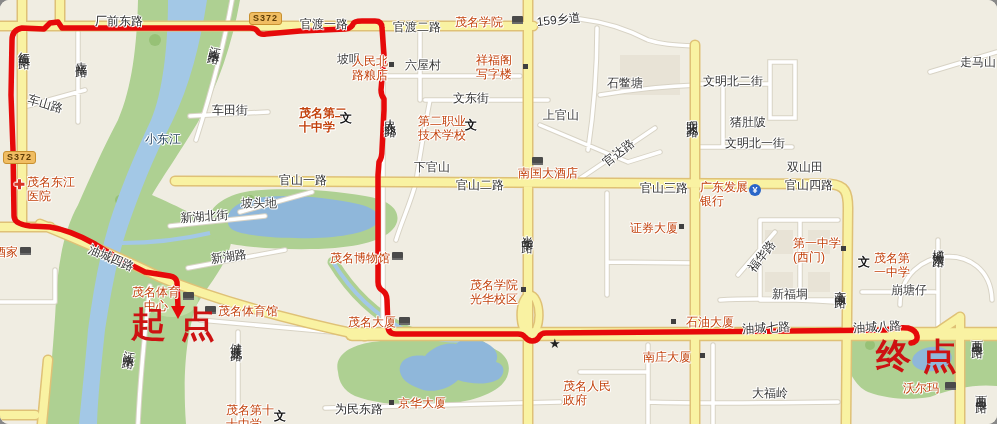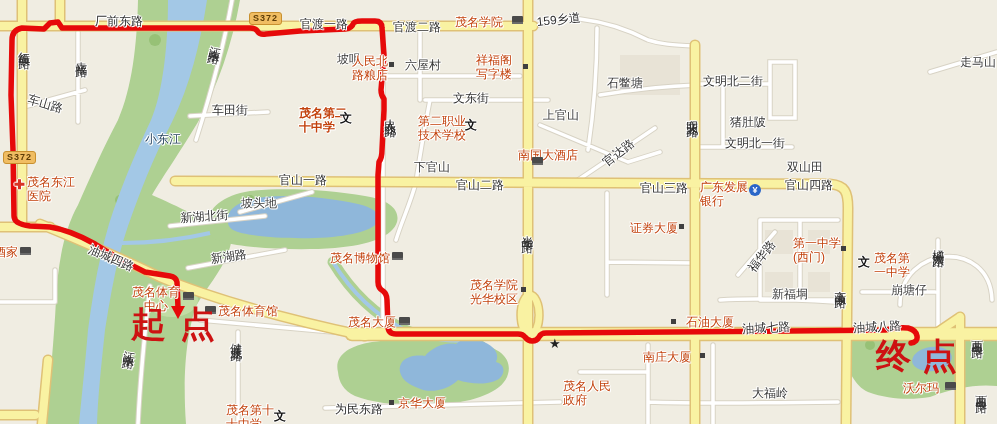--- a/index.html
+++ b/index.html
@@ -1,17 +1,17 @@
 <!DOCTYPE html>
 <html><head>
 <meta charset="utf-8">
 <style>
   html,body{margin:0;padding:0;background:#888;}
   #stage{position:relative;width:997px;height:424px;overflow:hidden;
-         background:#f0ede2;font-family:"Liberation Sans",sans-serif;cursor:grab;}
+         background:#f0ede2;font-family:"Liberation Sans",sans-serif;cursor:grab;border-radius:9px;}
   #baseSvg{position:absolute;left:0;top:0;z-index:10;}
   .lbl{position:absolute;font:12px/1.18 "Liberation Sans",sans-serif;color:#2e2e2e;
        white-space:pre-line;z-index:30;transform-origin:0 0;
        text-shadow:1px 0 0 #fff,-1px 0 0 #fff,0 1px 0 #fff,0 -1px 0 #fff,1px 1px 0 #fff,-1px -1px 0 #fff;}
   .lbl.roadv{writing-mode:vertical-rl;letter-spacing:2px;}
   .lbl.place{color:#3a3a3a;}
   .lbl.poi{color:#c2410c;}
   .lbl.water{color:#27445e;}
   .lbl.big{font:bold 35px/1 "DejaVu Serif",serif;color:#cd1212;letter-spacing:14px;
            text-shadow:none;z-index:60;white-space:nowrap;}
@@ -178,21 +178,21 @@
       <div class="lbl place" style="left: 730px; top: 115px;">猪肚陂</div>
       <div class="lbl road" style="left: 725px; top: 136px;">文明北一街</div>
       <div class="lbl roadv" style="left: 685px; top: 110px;">文明北路</div>
       <div class="lbl place" style="left: 787px; top: 160px;">双山田</div>
       <div class="lbl road" style="left: 640px; top: 181px;">官山三路</div>
       <div class="lbl road" style="left: 785px; top: 178px;">官山四路</div>
       <div class="lbl poi" style="left: 700px; top: 180px;">广东发展
 银行</div>
       <div class="lbl road" style="left: 456px; top: 178px;">官山二路</div>
       <div class="lbl place" style="left: 414px; top: 160px;">下官山</div>
-      <div class="lbl poi" style="left: 472px; top: 148px; padding-left: 46px;">南国大酒店</div>
+      <div class="lbl poi" style="left: 472px; top: 166px; padding-left: 46px;">南国大酒店</div>
       <div class="lbl poi" style="left: 418px; top: 114px;">第二职业
 技术学校</div>
       <div class="lbl roadv" style="left: 383px; top: 110px;">人民北路</div>
       <div class="lbl roadv" style="left: 520px; top: 226px;">光华中路</div>
       <div class="lbl poi" style="left: 630px; top: 221px;">证券大厦</div>
       <div class="lbl poi" style="left: 330px; top: 251px;">茂名博物馆</div>
       <div class="lbl road" style="left: 261px; top: 173px; margin-left: 18px;">官山一路</div>
       <div class="lbl place" style="left: 241px; top: 196px;">坡头地</div>
       <div class="lbl road" style="left: 180px; top: 211px; transform: rotate(-4deg);">新湖北街</div>
       <div class="lbl road" style="left: 210px; top: 252px; transform: rotate(-8deg);">新湖路</div>

